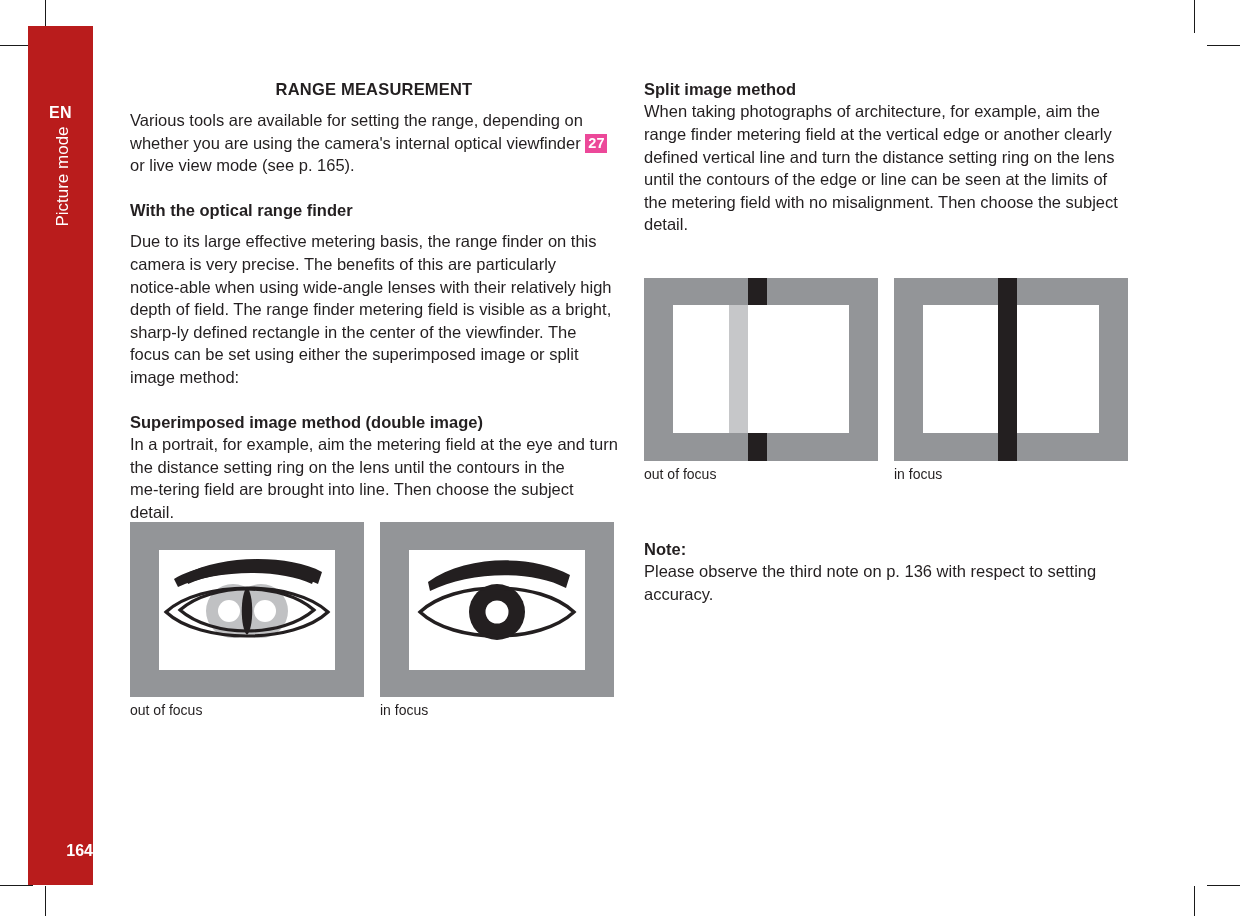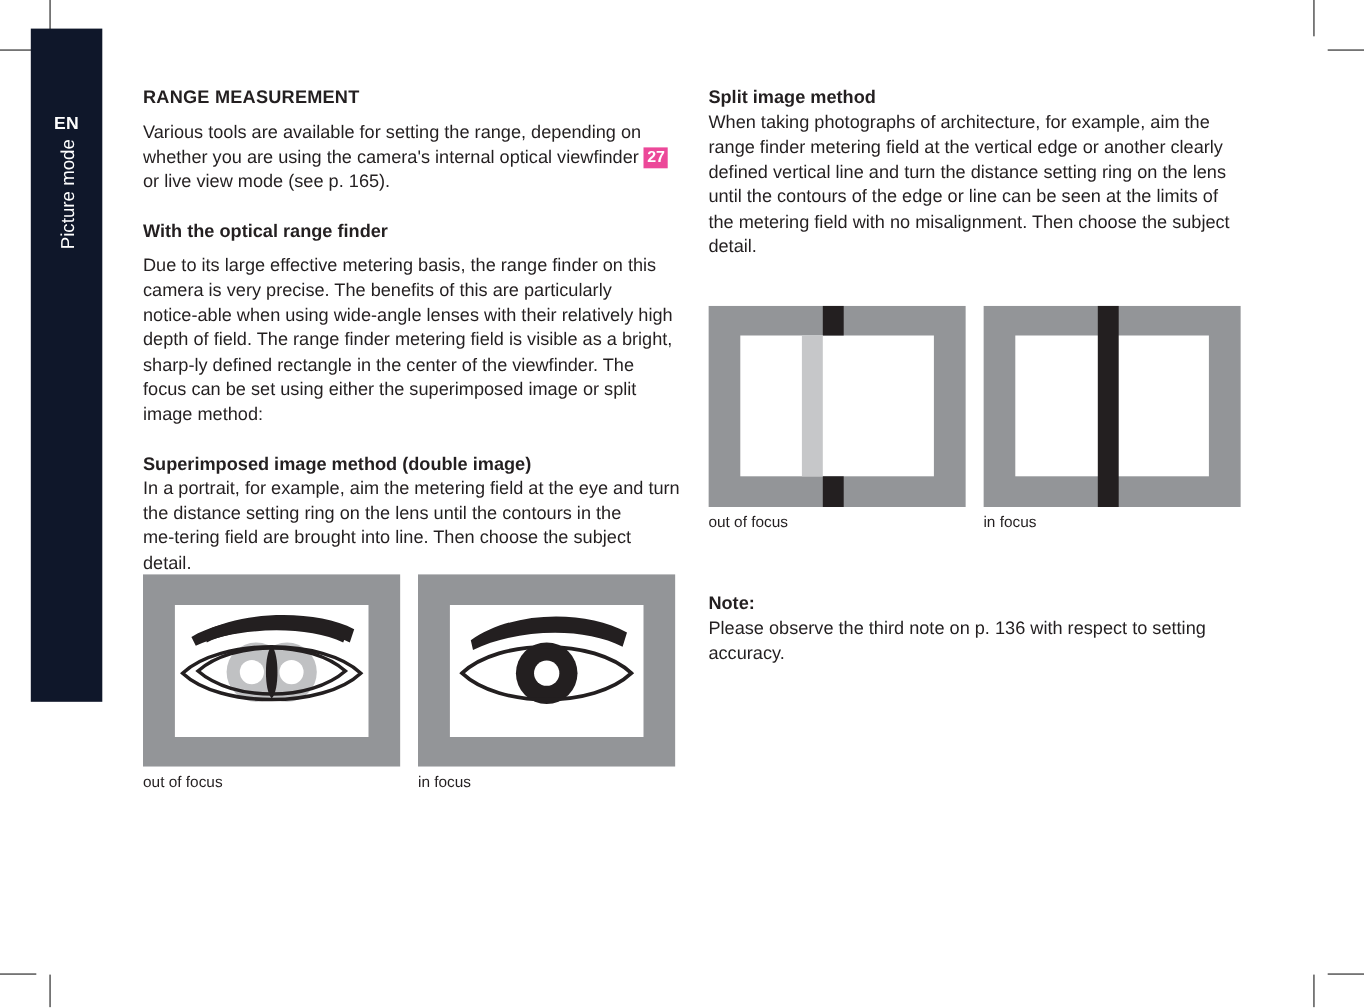--- a/index.html
+++ b/index.html
@@ -33,22 +33,22 @@
   .cm-bl-h { left: 0;      top: 885px; width: 33px; }
   .cm-br-v { left: 1194px; top: 886px; height: 30px; }
   .cm-br-h { left: 1207px; top: 885px; width: 33px; }
 
   
   #sidebar {
     position: absolute;
     left: 28px;
     top: 26px;
     width: 65px;
-    height: 612px;
-    background: #0f172a;
+    height: 859px;
+    background: #b91c1c;
   }
   #sidebar .lang {
     position: absolute;
     top: 78px;
     left: 0;
     width: 65px;
     text-align: center;
     color: #ffffff;
     font-size: 16px;
     font-weight: bold;
@@ -88,20 +88,21 @@
   }
   #col-left  { left: 130px; }
   #col-right { left: 644px; }
 
   h2.section-title {
     font-size: 16.5px;
     font-weight: bold;
     letter-spacing: 0.2px;
     line-height: 1.35;
     margin: 0 0 9px 0;
+    text-align: center;
   }
   h3.sub-title {
     font-size: 16.5px;
     font-weight: bold;
     line-height: 1.36;
     margin: 0;
   }
   p.body {
     font-size: 16.5px;
     line-height: 22.6px;

